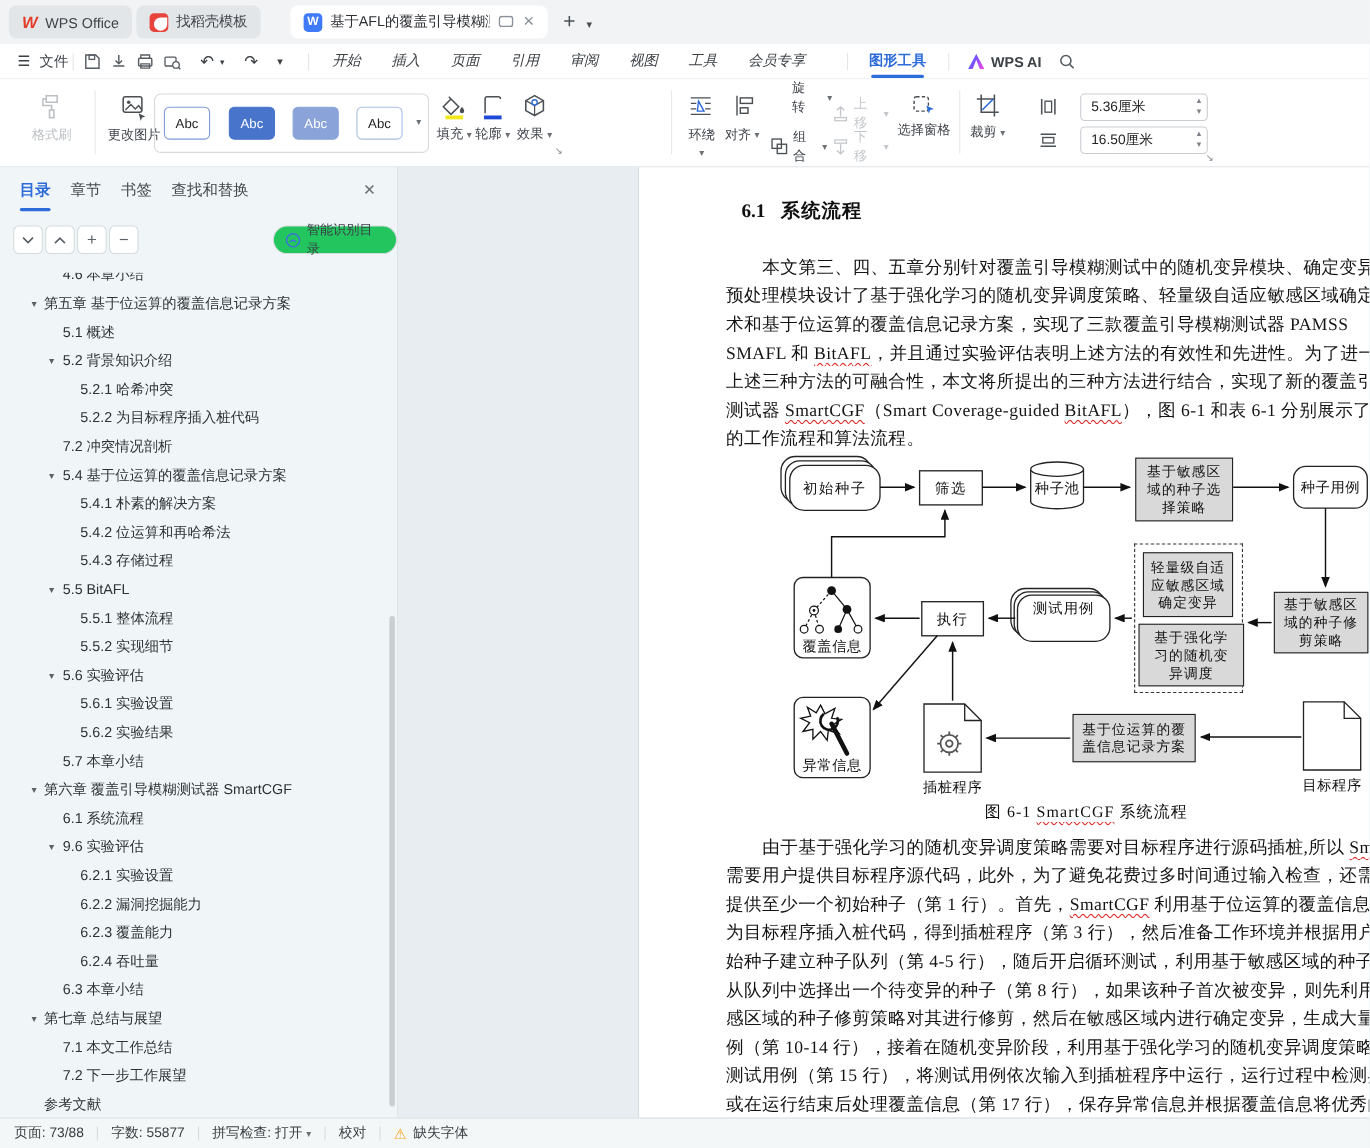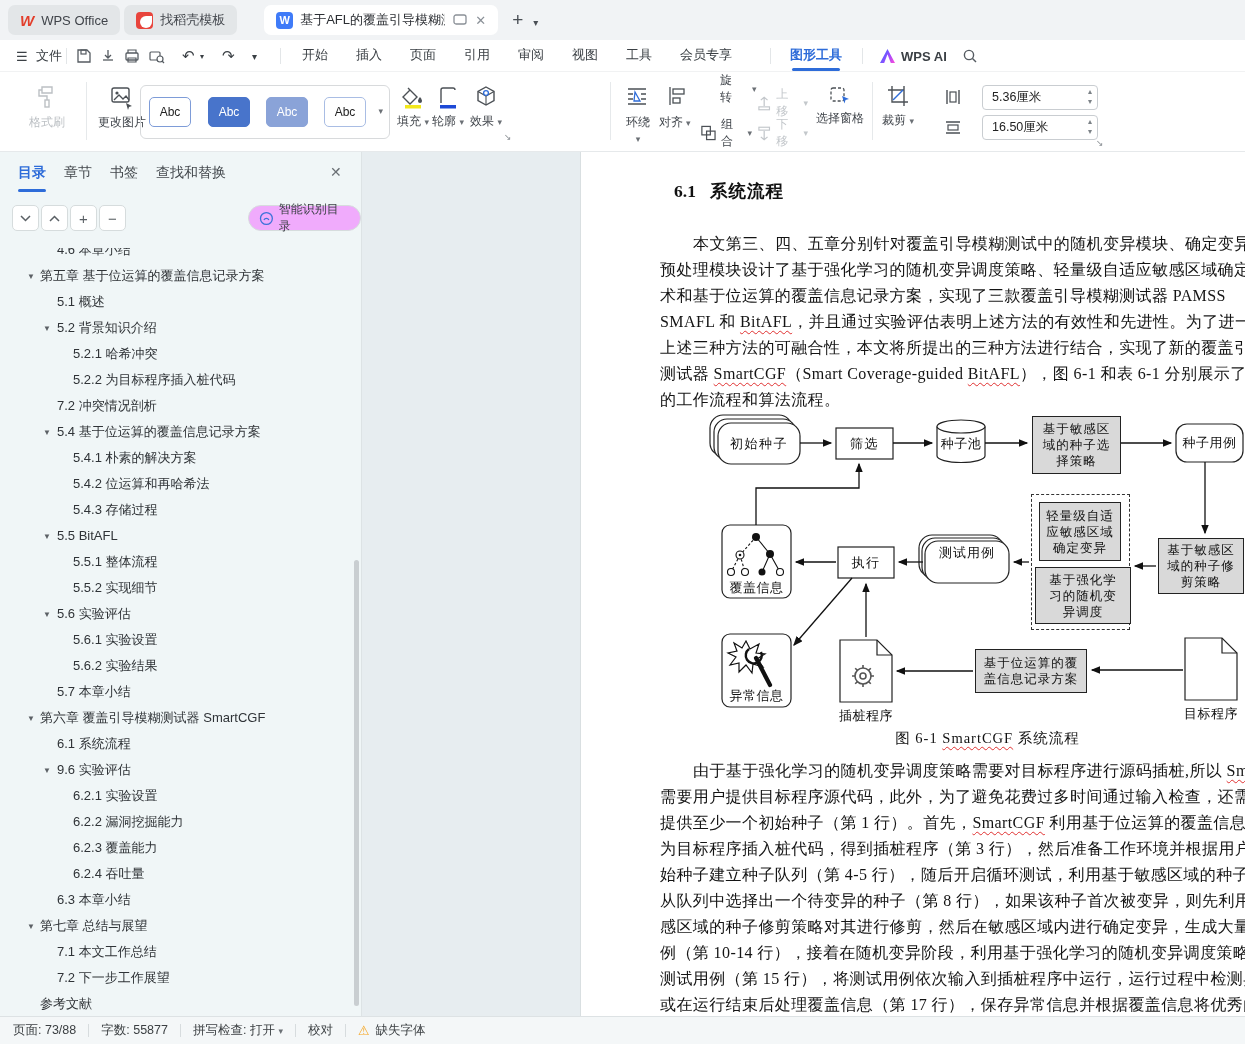--- a/index.html
+++ b/index.html
@@ -18,21 +18,21 @@
   .doc-title { max-width:152px; overflow:hidden; white-space:nowrap; flex:1; }
   .tab-mini { color:#8a9097; font-size:13px; margin-left:8px; }
   .tab-plus { font-size:19px; color:#4a4f55; margin:0 0 9px 14px; }
   .tab-caret { font-size:10px; color:#4a4f55; margin:0 0 12px 10px; }
 
   
   .menubar { height:32px; background:#fff; position:relative; border-bottom:1px solid #f1f2f3; font-size:13px; }
   .menubar .mi { position:absolute; top:6px; height:20px; display:flex; align-items:center; color:#3b4045; }
   .mdiv { position:absolute; top:8px; width:1px; height:16px; background:#e3e6e8; }
   .menus { position:absolute; left:302px; top:6px; display:flex; gap:28px; }
-  .menus span { color:#3b4045; white-space:nowrap; }
+  .menus span { color:#3b4045; white-space:nowrap;font-style:italic; }
   .mtab-active { position:absolute; left:790px; top:6px; color:#2e6cd9; font-weight:700; }
   .mtab-active:after { content:""; position:absolute; left:2px; right:2px; bottom:-7px; height:3px; background:#2e6cd9; border-radius:2px; }
   .ai-mark { width:15px; height:14px; background:linear-gradient(120deg,#2f6bff 10%,#9b4bff 55%,#ff4bd8 100%); clip-path:polygon(0% 100%,50% 0%,100% 100%,72% 100%,50% 38%,28% 100%); margin-right:6px; }
   .gray-ic { color:#555b61; }
   .dim { color:#c3c7cb; }
 
   
   .toolbar { height:80px; background:#fff; position:relative; border-bottom:1px solid #e6e9eb; }
   .tbtn { position:absolute; display:flex; flex-direction:column; align-items:center; color:#40454b; font-size:12px; }
   .tlabel { margin-top:4px; white-space:nowrap; }
@@ -44,21 +44,21 @@
   .spin { position:absolute; right:5px; top:1px; display:flex; flex-direction:column; line-height:10px; font-size:8px; color:#7c8287; }
   .launch { position:absolute; font-size:9px; color:#8a8f94; }
 
   
   .main { display:flex; height:864px; }
   .sidebar { width:362px; background:#f0f6f7; border-right:1px solid #dde3e5; position:relative; flex:none; }
   .stab { position:absolute; top:12px; font-size:14px; color:#43484d; }
   .stab.on { color:#2e6cd9; font-weight:700; }
   .stab-line { position:absolute; top:37px; height:3px; border-radius:2px; background:#2e6cd9; }
   .sq-btn { position:absolute; top:53px; width:27px; height:26px; border:1px solid #d6dcdd; border-radius:5px; background:#fff; display:flex; align-items:center; justify-content:center; color:#5a6065; font-size:12px; }
-  .smart-toc { position:absolute; top:53px; left:248px; height:26px; padding:0 10px; border:1px solid #d6dcdd; border-radius:13px; background:#f0abfc; display:flex; align-items:center; font-size:12px; color:#3c4146; }
+  .smart-toc { position:absolute; top:53px; left:248px; height:26px; padding:0 10px; border:1px solid #d6dcdd; border-radius:13px; background:#22c55e; display:flex; align-items:center; font-size:12px; color:#3c4146; }
   .toc-wrap { position:absolute; left:0; top:96px; width:352px; height:766px; overflow:hidden; }
   .toc-row { position:absolute; height:26px; line-height:26px; font-size:13px; color:#2f3337; white-space:nowrap; width:100%; }
   .tri { position:absolute; font-size:8px; color:#5c6166; top:1px; }
   .sscroll { position:absolute; left:354px; top:408px; width:5px; height:446px; background:#c9ced1; border-radius:3px; }
 
   .docarea { flex:1; position:relative; overflow:hidden; background:#e7edf0; }
   .page { position:absolute; left:218px; top:0; width:1100px; height:100%; background:#fff; border-left:1px solid #d9dfe1; }
   .serif { font-family:"Liberation Serif","DejaVu Serif",serif; }
   .dheading { position:absolute; left:312px; top:27px; font-size:17.5px; font-weight:700; color:#111; letter-spacing:1px; }
   .dheading .hnum { margin-right:14px; letter-spacing:0; }

